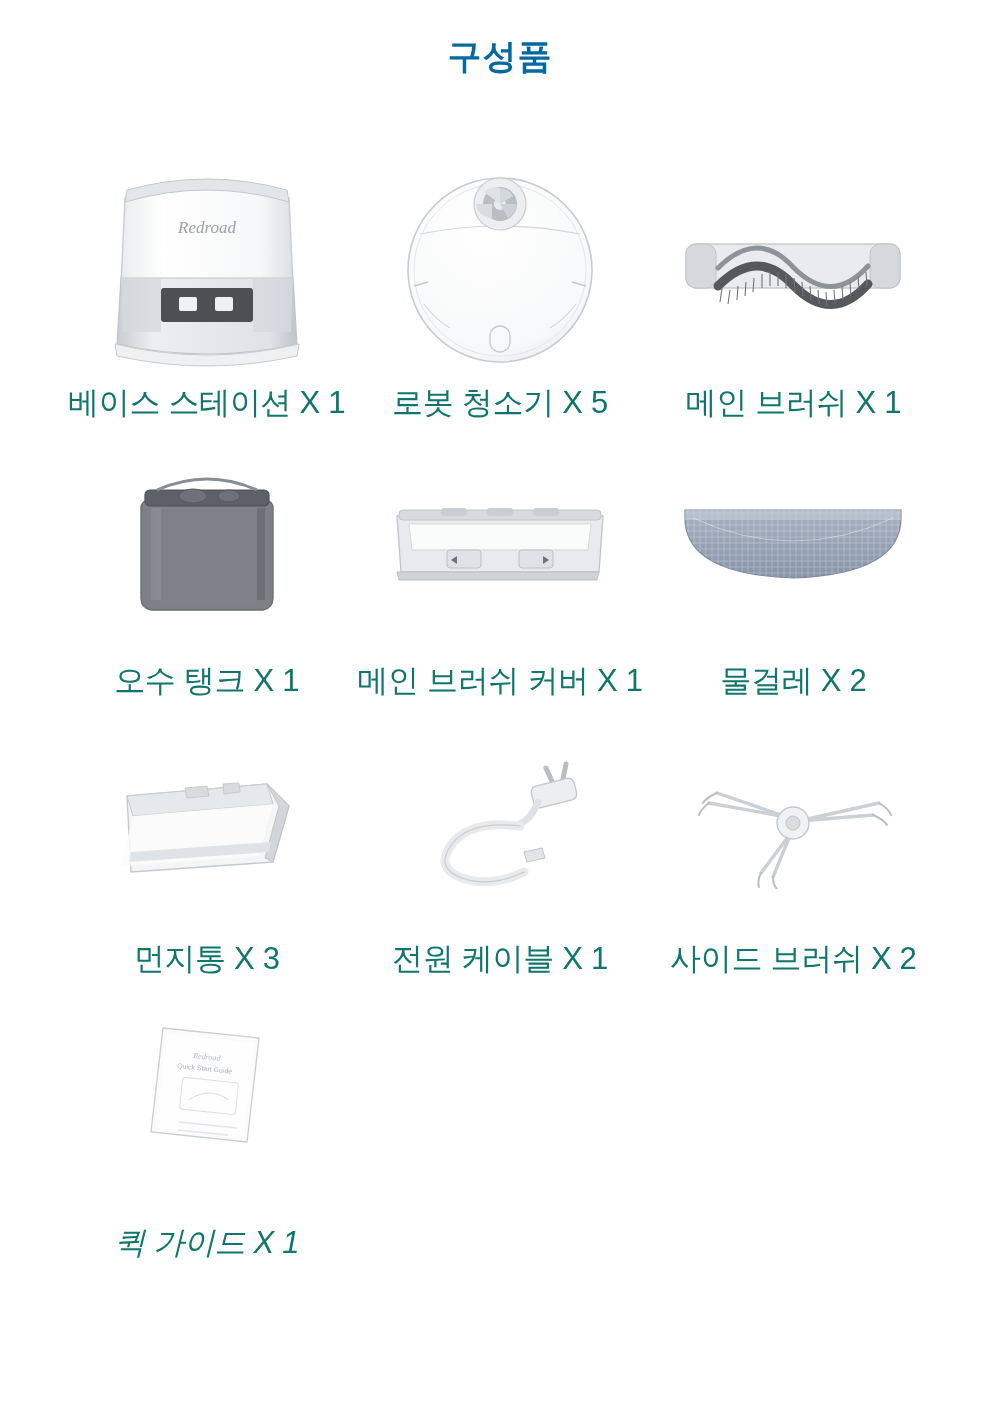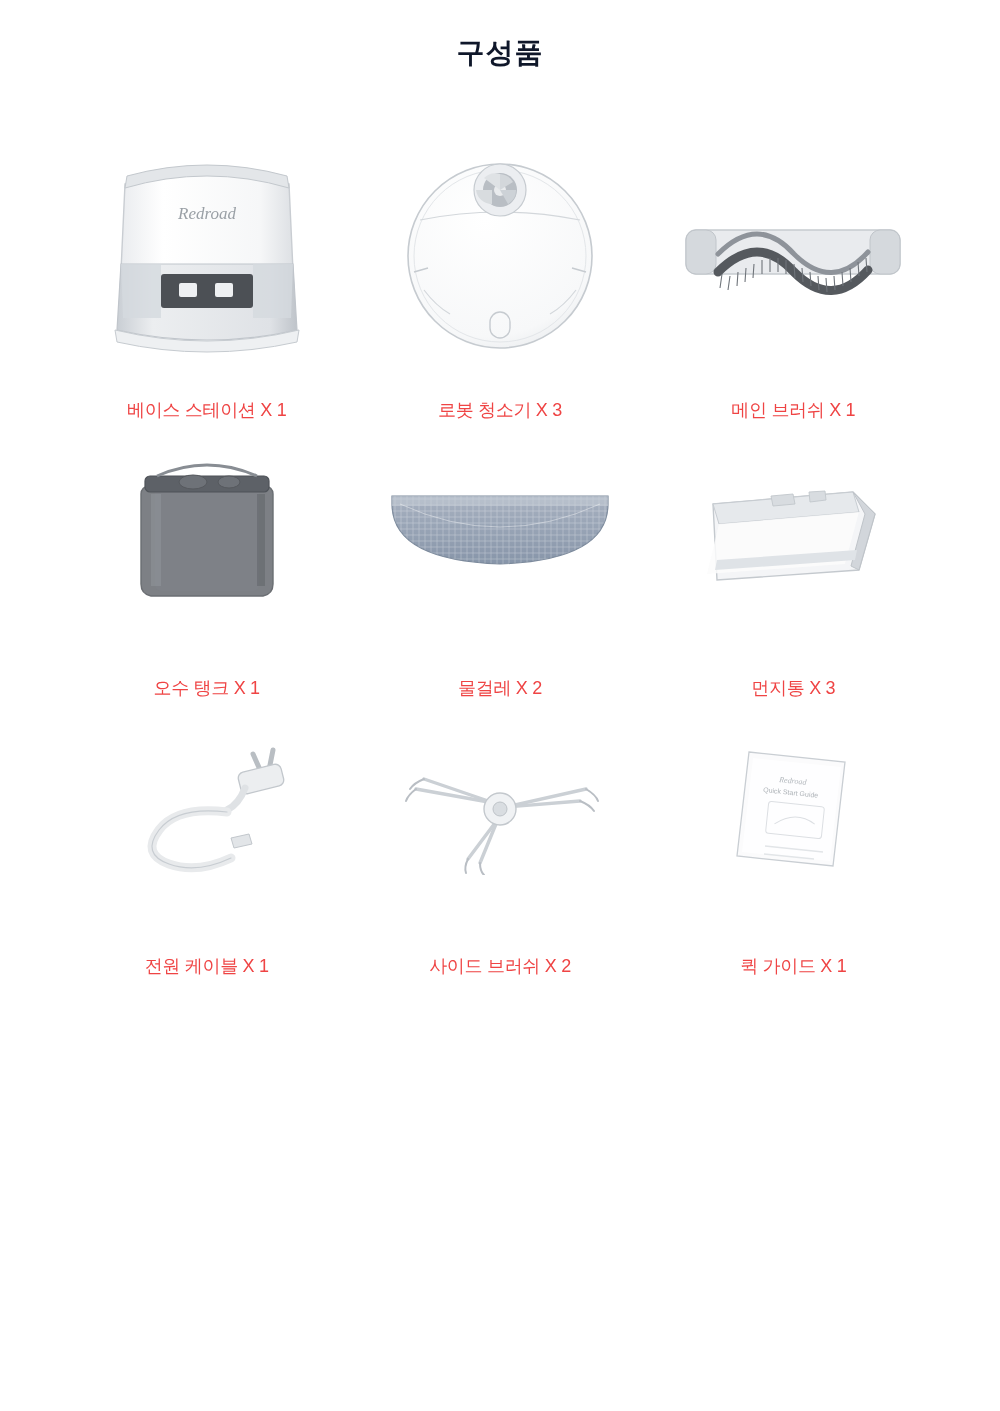--- a/index.html
+++ b/index.html
@@ -11,50 +11,50 @@
   body {
     width: 1000px;
     height: 1411px;
     font-family: "Liberation Sans", "DejaVu Sans", sans-serif;
     color: #1a1a1a;
     overflow: hidden;
     position: relative;
   }
   .page-title {
     text-align: center;
-    font-size: 28px;
+    font-size: 34px;
     font-weight: bold;
     letter-spacing: 1px;
     margin: 34px 0 12px 0;
-    color: #0f172a;
+    color: #0369a1;
   }
   .grid {
     margin-top: 72px;
     display: grid;
     grid-template-columns: repeat(3, 1fr);
     grid-template-rows: repeat(4, 278px);
     padding: 0 60px;
   }
   .cell {
     display: flex;
     flex-direction: column;
     align-items: center;
-    justify-content: space-between;
+    justify-content: center;
   }
   .art {
     height: 220px;
     width: 260px;
     display: flex;
     align-items: center;
     justify-content: center;
     position: relative;
   }
   .caption {
-    font-size: 18px;
-    color: #ef4444;
+    font-size: 31px;
+    color: #0f766e;
     text-align: center;
     margin-top: 4px;
     white-space: nowrap;
     letter-spacing: -0.3px;
   }
   
   .grid .cell:nth-child(n+10) .art { height: 200px; }
   .grid .cell:nth-child(n+10) .caption { margin-top: 36px; font-style: italic; }
   svg { display: block; }
 </style>
@@ -116,21 +116,21 @@
         <path d="M110 30 a16 16 0 0 1 13 8 l-13 8 Z" fill="#d3d7db"></path>
         <path d="M126 46 a16 16 0 0 1 -8 14 l-8 -14 Z" fill="#cdd2d7"></path>
         <path d="M102 60 a16 16 0 0 1 -16 -14 l16 0 Z" fill="#d8dcdf"></path>
         <path d="M94 34 a16 16 0 0 1 16 -4 l0 16 Z" fill="#dfe2e5"></path>
         <rect x="100" y="168" width="20" height="26" rx="10" fill="none" stroke="#c6cbd0" stroke-width="1.4"></rect>
         <path d="M24 128 l14 -4 M196 128 l-14 -4" stroke="#c6cbd0" stroke-width="1.4" fill="none"></path>
         <path d="M34 146 q12 16 26 24" fill="none" stroke="#d3d7db" stroke-width="1.2"></path>
         <path d="M186 146 q-12 16 -26 24" fill="none" stroke="#d3d7db" stroke-width="1.2"></path>
       </svg>
     </div>
-    <div class="caption">로봇 청소기 X 3</div>
+    <div class="caption">로봇 청소기 X 5</div>
   </div>
 
   <div class="cell">
     <div class="art">
       <svg width="230" height="140" viewBox="0 0 230 140">
         <rect x="8" y="46" width="214" height="44" rx="10" fill="#e9ebee" stroke="#c6cbd0" stroke-width="1.4"></rect>
         <rect x="8" y="46" width="30" height="44" rx="10" fill="#d5d9dd" stroke="#c0c5ca" stroke-width="1"></rect>
         <rect x="192" y="46" width="30" height="44" rx="10" fill="#d5d9dd" stroke="#c0c5ca" stroke-width="1"></rect>
         <path d="M40 88 q40 -40 76 0 q38 38 74 -2" fill="none" stroke="#55595e" stroke-width="9" stroke-linecap="round"></path>
         <path d="M40 70 q40 -40 76 0 q38 38 74 -2" fill="none" stroke="#8e939a" stroke-width="5" stroke-linecap="round"></path>
@@ -152,20 +152,38 @@
         <ellipse cx="86" cy="50" rx="14" ry="7" fill="#6e7278" stroke="#56595e" stroke-width="1"></ellipse>
         <ellipse cx="122" cy="50" rx="11" ry="6" fill="#6e7278" stroke="#56595e" stroke-width="1"></ellipse>
         <path d="M50 44 q50 -22 100 0" fill="none" stroke="#888d93" stroke-width="3"></path>
         <rect x="44" y="62" width="10" height="92" fill="#9aa0a6" opacity="0.35"></rect>
         <rect x="150" y="62" width="8" height="92" fill="#3f4348" opacity="0.25"></rect>
       </svg>
     </div>
     <div class="caption">오수 탱크 X 1</div>
   </div>
 
+  <div class="cell">
+    <div class="art">
+      <svg width="230" height="120" viewBox="0 0 230 120">
+        <path d="M12 30 h206 l-4 56 h-198 Z" fill="#e8eaed" stroke="#c2c7cc" stroke-width="1.4"></path>
+        <path d="M24 38 h182 l-3 26 h-176 Z" fill="#fafbfb" stroke="#d5d9dd" stroke-width="1"></path>
+        <rect x="14" y="24" width="202" height="10" rx="4" fill="#d7dbdf" stroke="#c0c5ca" stroke-width="1"></rect>
+        <rect x="56" y="22" width="26" height="8" rx="3" fill="#c9ced3"></rect>
+        <rect x="102" y="22" width="26" height="8" rx="3" fill="#c9ced3"></rect>
+        <rect x="148" y="22" width="26" height="8" rx="3" fill="#c9ced3"></rect>
+        <rect x="62" y="64" width="34" height="18" rx="3" fill="#dfe2e6" stroke="#bcc1c6" stroke-width="1"></rect>
+        <rect x="134" y="64" width="34" height="18" rx="3" fill="#dfe2e6" stroke="#bcc1c6" stroke-width="1"></rect>
+        <path d="M72 70 l-6 4 l6 4 Z" fill="#6d7279"></path>
+        <path d="M158 70 l6 4 l-6 4 Z" fill="#6d7279"></path>
+        <path d="M12 86 h202 l-2 8 h-198 Z" fill="#cfd3d8" stroke="#bcc1c6" stroke-width="1"></path>
+      </svg>
+    </div>
+    <div class="caption">메인 브러쉬 커버 X 1</div>
+  </div>
 
   <div class="cell">
     <div class="art">
       <svg width="240" height="120" viewBox="0 0 240 120">
         <defs>
           <linearGradient id="mopG" x1="0" y1="0" x2="0" y2="1">
             <stop offset="0" stop-color="#a7b1c0"></stop>
               <stop offset="1" stop-color="#8795a9"></stop>
           </linearGradient>
           <pattern id="mopTex" width="6" height="6" patternUnits="userSpaceOnUse">

